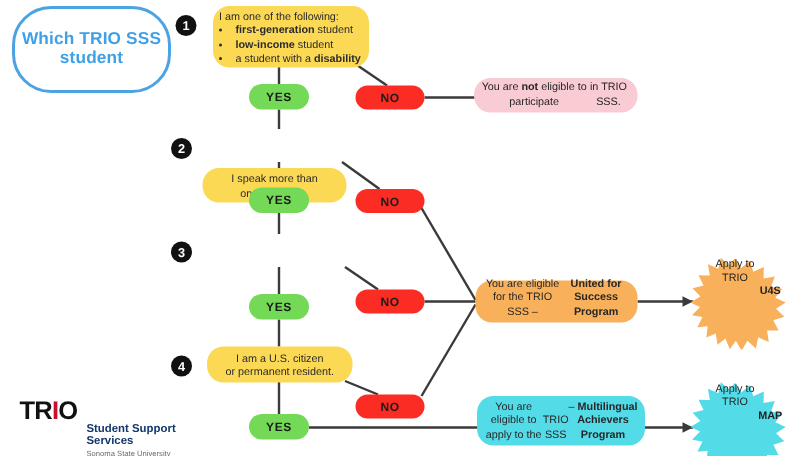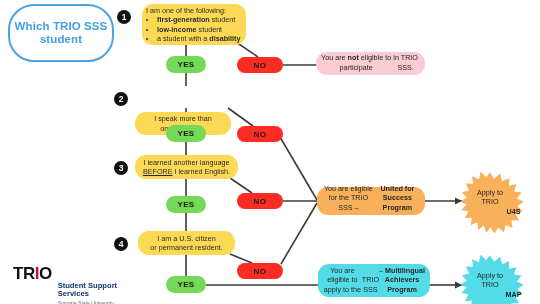--- a/index.html
+++ b/index.html
@@ -99,21 +99,21 @@
   .rbox b{font-weight:700;}
   .pinkbox{left:316px;top:52px;width:109px;height:23px;background:#F9CBD3;}
   .orangebox{left:317px;top:187px;width:108px;height:28px;background:#F9B košik;}
   .orangebox{background:#F8B05A;}
   .cyanbox{left:318px;top:264px;width:112px;height:33px;background:#54DBE8;}
 
   
   .burst{
     position:absolute;
     width:68px;height:62px;
-    display:flex;align-items:center;justify-content:center;
+    display:flex;align-items:flex-start;justify-content:center;
   }
   .burst .star{
     position:absolute;left:0;top:0;width:68px;height:62px;
   }
   .burst .btxt{
     position:relative;
     text-align:center;
     font-size:7.2px;
     line-height:9.2px;
     color:#1f1f1f;
@@ -201,24 +201,20 @@
 
   <div class="num" style="left:114px;top:92px;">2</div>
   <div class="qbox q2 center">
     <div>I speak more than</div>
     <div>one language.</div>
   </div>
   <div class="pill yes yes2">YES</div>
   <div class="pill no no2">NO</div>
 
   <div class="num" style="left:114px;top:161px;">3</div>
-  <div class="qbox q3 center">
-    <div>I learned another language</div>
-    <div><span class="u">BEFORE</span><span> I learned English.</span></div>
-  </div>
   <div class="pill yes yes3">YES</div>
   <div class="pill no no3">NO</div>
 
   <div class="num" style="left:114px;top:237px;">4</div>
   <div class="qbox q4 center">
     <div>I am a U.S. citizen</div>
     <div>or permanent resident.</div>
   </div>
   <div class="pill yes yes4">YES</div>
   <div class="pill no no4">NO</div>

